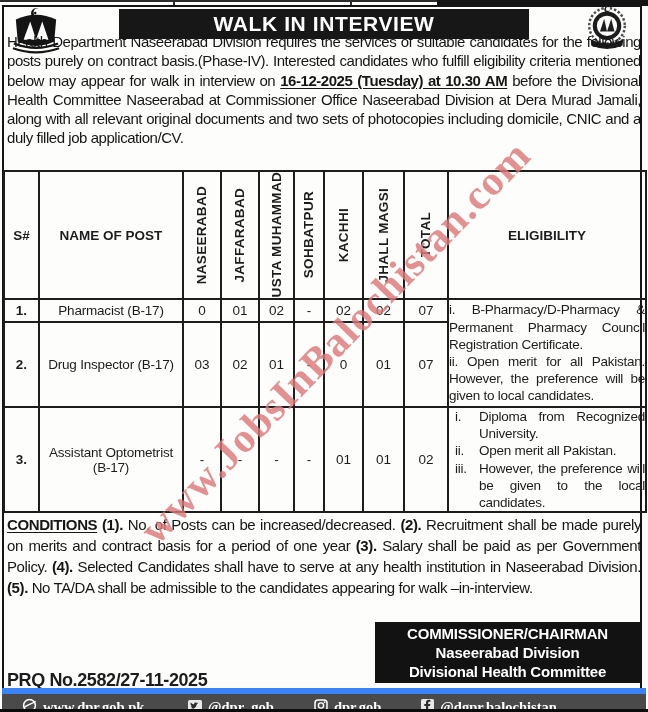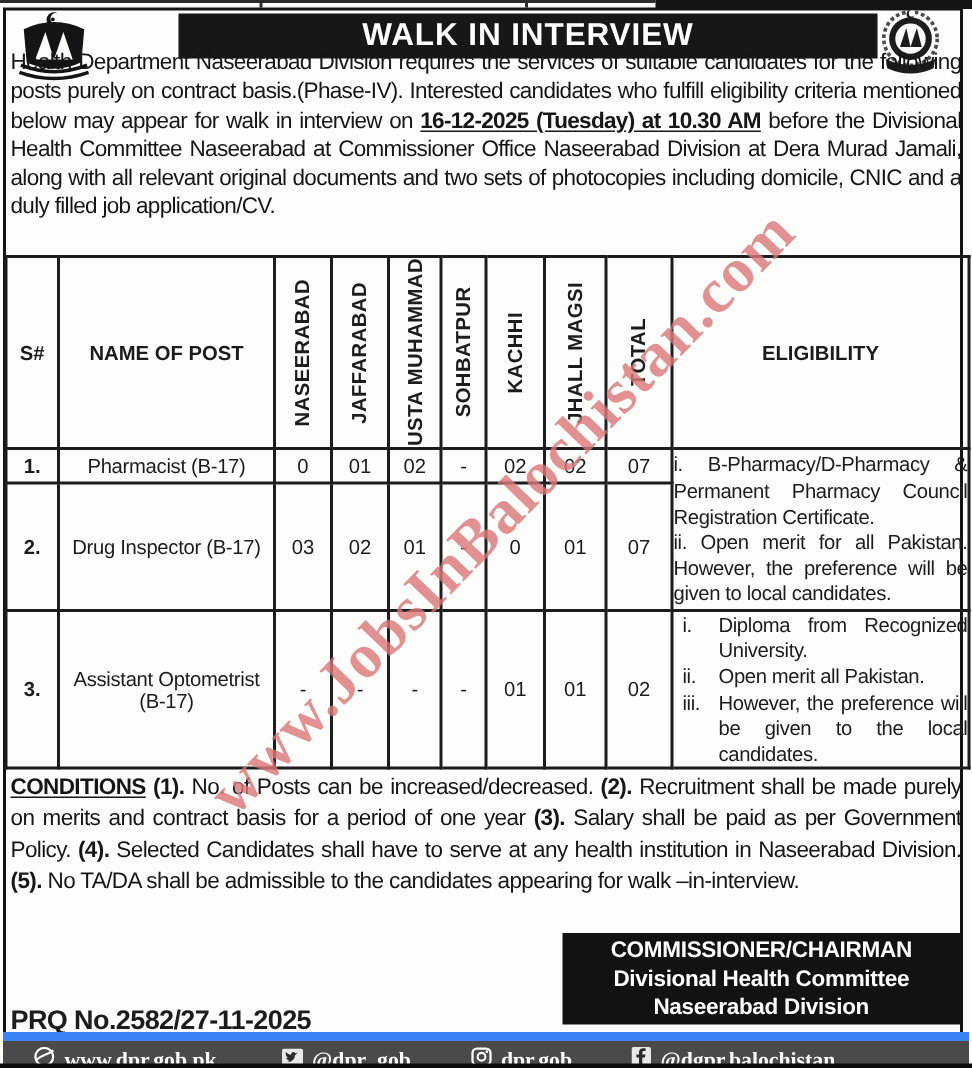--- a/index.html
+++ b/index.html
@@ -10,21 +10,21 @@
   }
   .abs{position:absolute;}
   
   .top-hairline{left:0;top:0;width:437px;height:2px;background:#2b2b2b;}
   .top-dark-block{left:437px;top:0;width:211px;height:6px;background:#141414;}
   .top-tick{top:0;width:2px;height:5px;background:#2b2b2b;}
   
   .ad-border{left:2px;top:5px;width:640px;height:703px;border:2px solid #141414;box-sizing:border-box;background:transparent;}
   
   .title-bar{
-    left:119px;top:9px;width:466px;height:30px;background:#171717;color:#fff;
+    left:119px;top:9px;width:410px;height:30px;background:#171717;color:#fff;
     display:flex;align-items:center;justify-content:center;
     font-weight:bold;font-size:21px;letter-spacing:.6px;
   }
   .logo-left{left:9px;top:7px;}
   .logo-right{left:577px;top:6px;}
   
   .intro{
     left:7px;top:32px;width:634px;font-size:15px;line-height:19.3px;
     text-align:justify;letter-spacing:-.45px;color:#161616;
   }
@@ -209,22 +209,22 @@
   </tr>
 </tbody>
   </table>
 
 <div class="abs conditions">
   <span class="b u">CONDITIONS</span><span class="b"> (1). </span><span>No. of Posts can be increased/decreased. </span><span class="b">(2).</span><span> Recruitment shall be made purely on merits and contract basis for a period of one year </span><span class="b">(3).</span><span> Salary shall be paid as per Government Policy. </span><span class="b">(4).</span><span> Selected Candidates shall have to serve at any health institution in Naseerabad Division. </span><span class="b">(5).</span><span> No TA/DA shall be admissible to the candidates appearing for walk –in-interview.</span>
 </div>
 
 <div class="abs sign-box">
   <div>COMMISSIONER/CHAIRMAN</div>
+  <div>Naseerabad Division</div>
   <div>Divisional Health Committee</div>
-  <div>Naseerabad Division</div>
 </div>
 
 <div class="abs prq">PRQ No.2582/27-11-2025</div>
 
 <div class="abs footer-bar">
   <span class="f-item">
     <span><svg width="15" height="15" viewBox="0 0 16 16">
           <circle cx="8" cy="8" r="6.3" fill="none" stroke="#fff" stroke-width="1.6"></circle>
           <path d="M2 10.5 C6 6.5,10 7,14.5 3.5" stroke="#fff" fill="none" stroke-width="1.5"></path>
         </svg></span>

